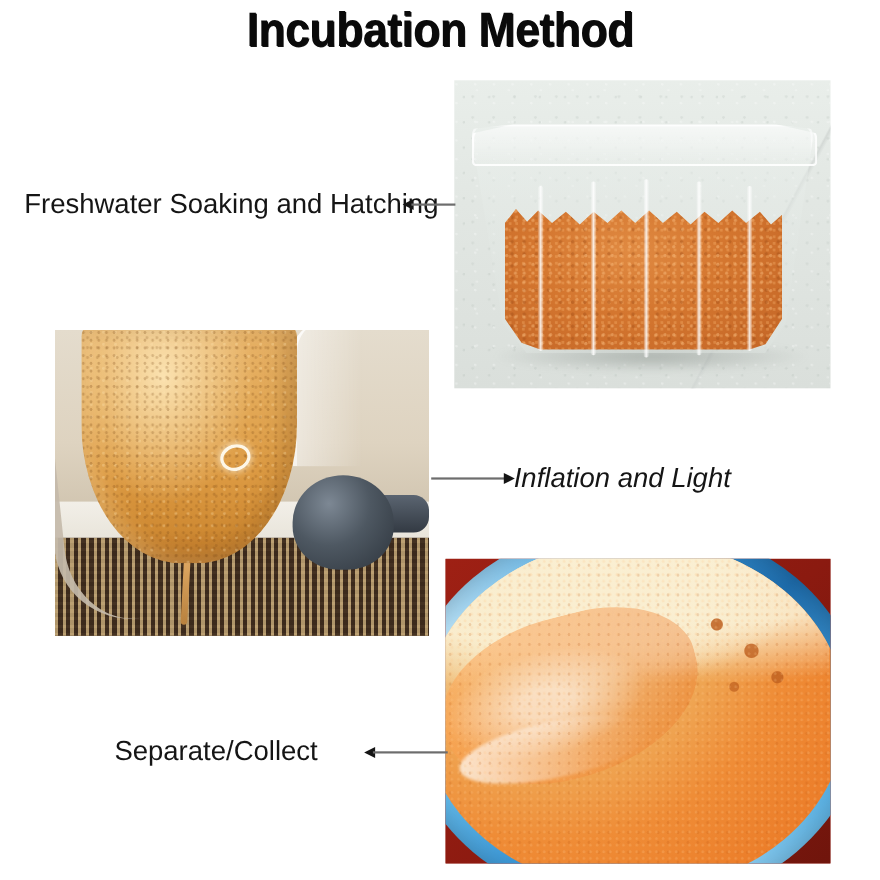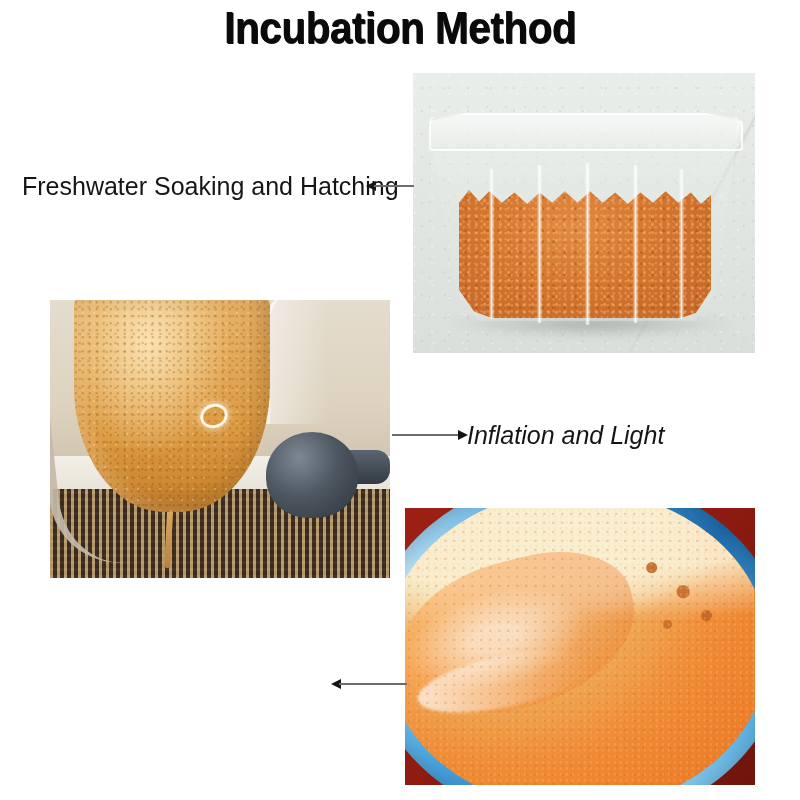--- a/index.html
+++ b/index.html
@@ -285,18 +285,19 @@
     <span class="head"></span>
     <span class="shaft"></span>
   </div>
 
   <div class="arrow right arr-2">
     <span class="shaft"></span>
     <span class="head"></span>
   </div>
   <div class="label lbl-infl">Inflation and Light</div>
 
+  <div class="label lbl-sep">Separate/Collect</div>
   <div class="arrow left arr-3">
     <span class="head"></span>
     <span class="shaft"></span>
   </div>
 
 </div>
 
 </body></html>

